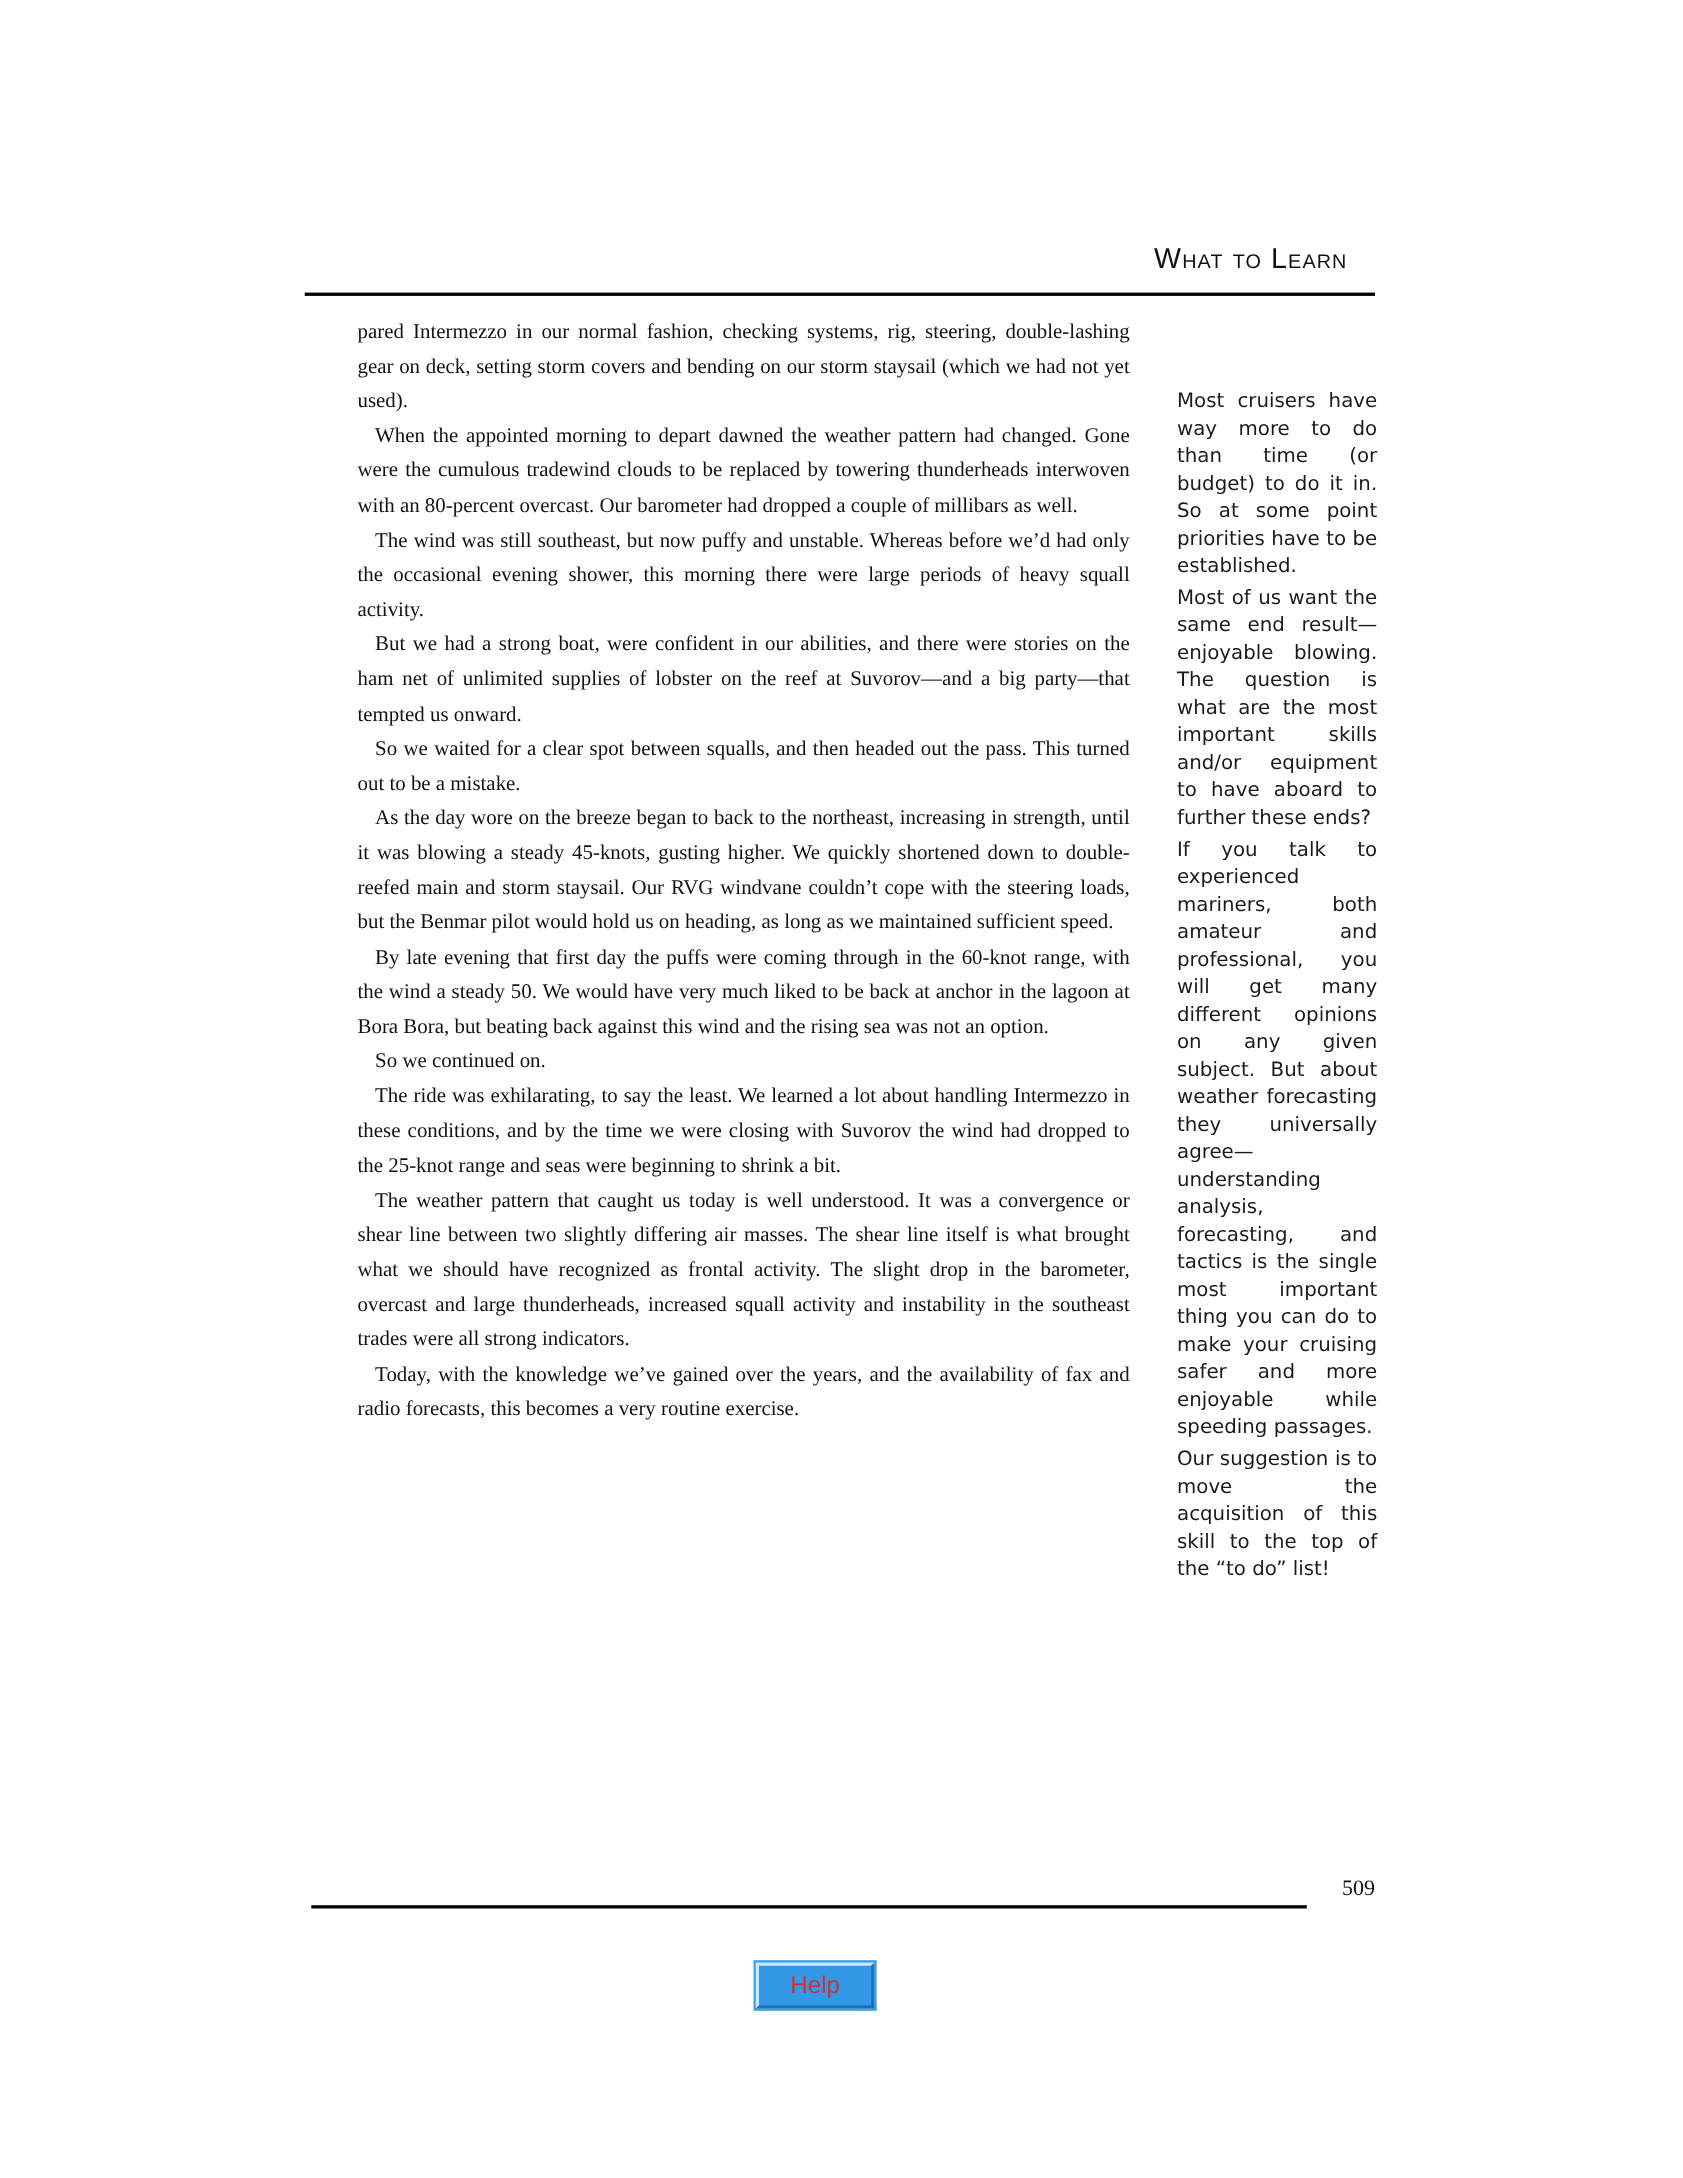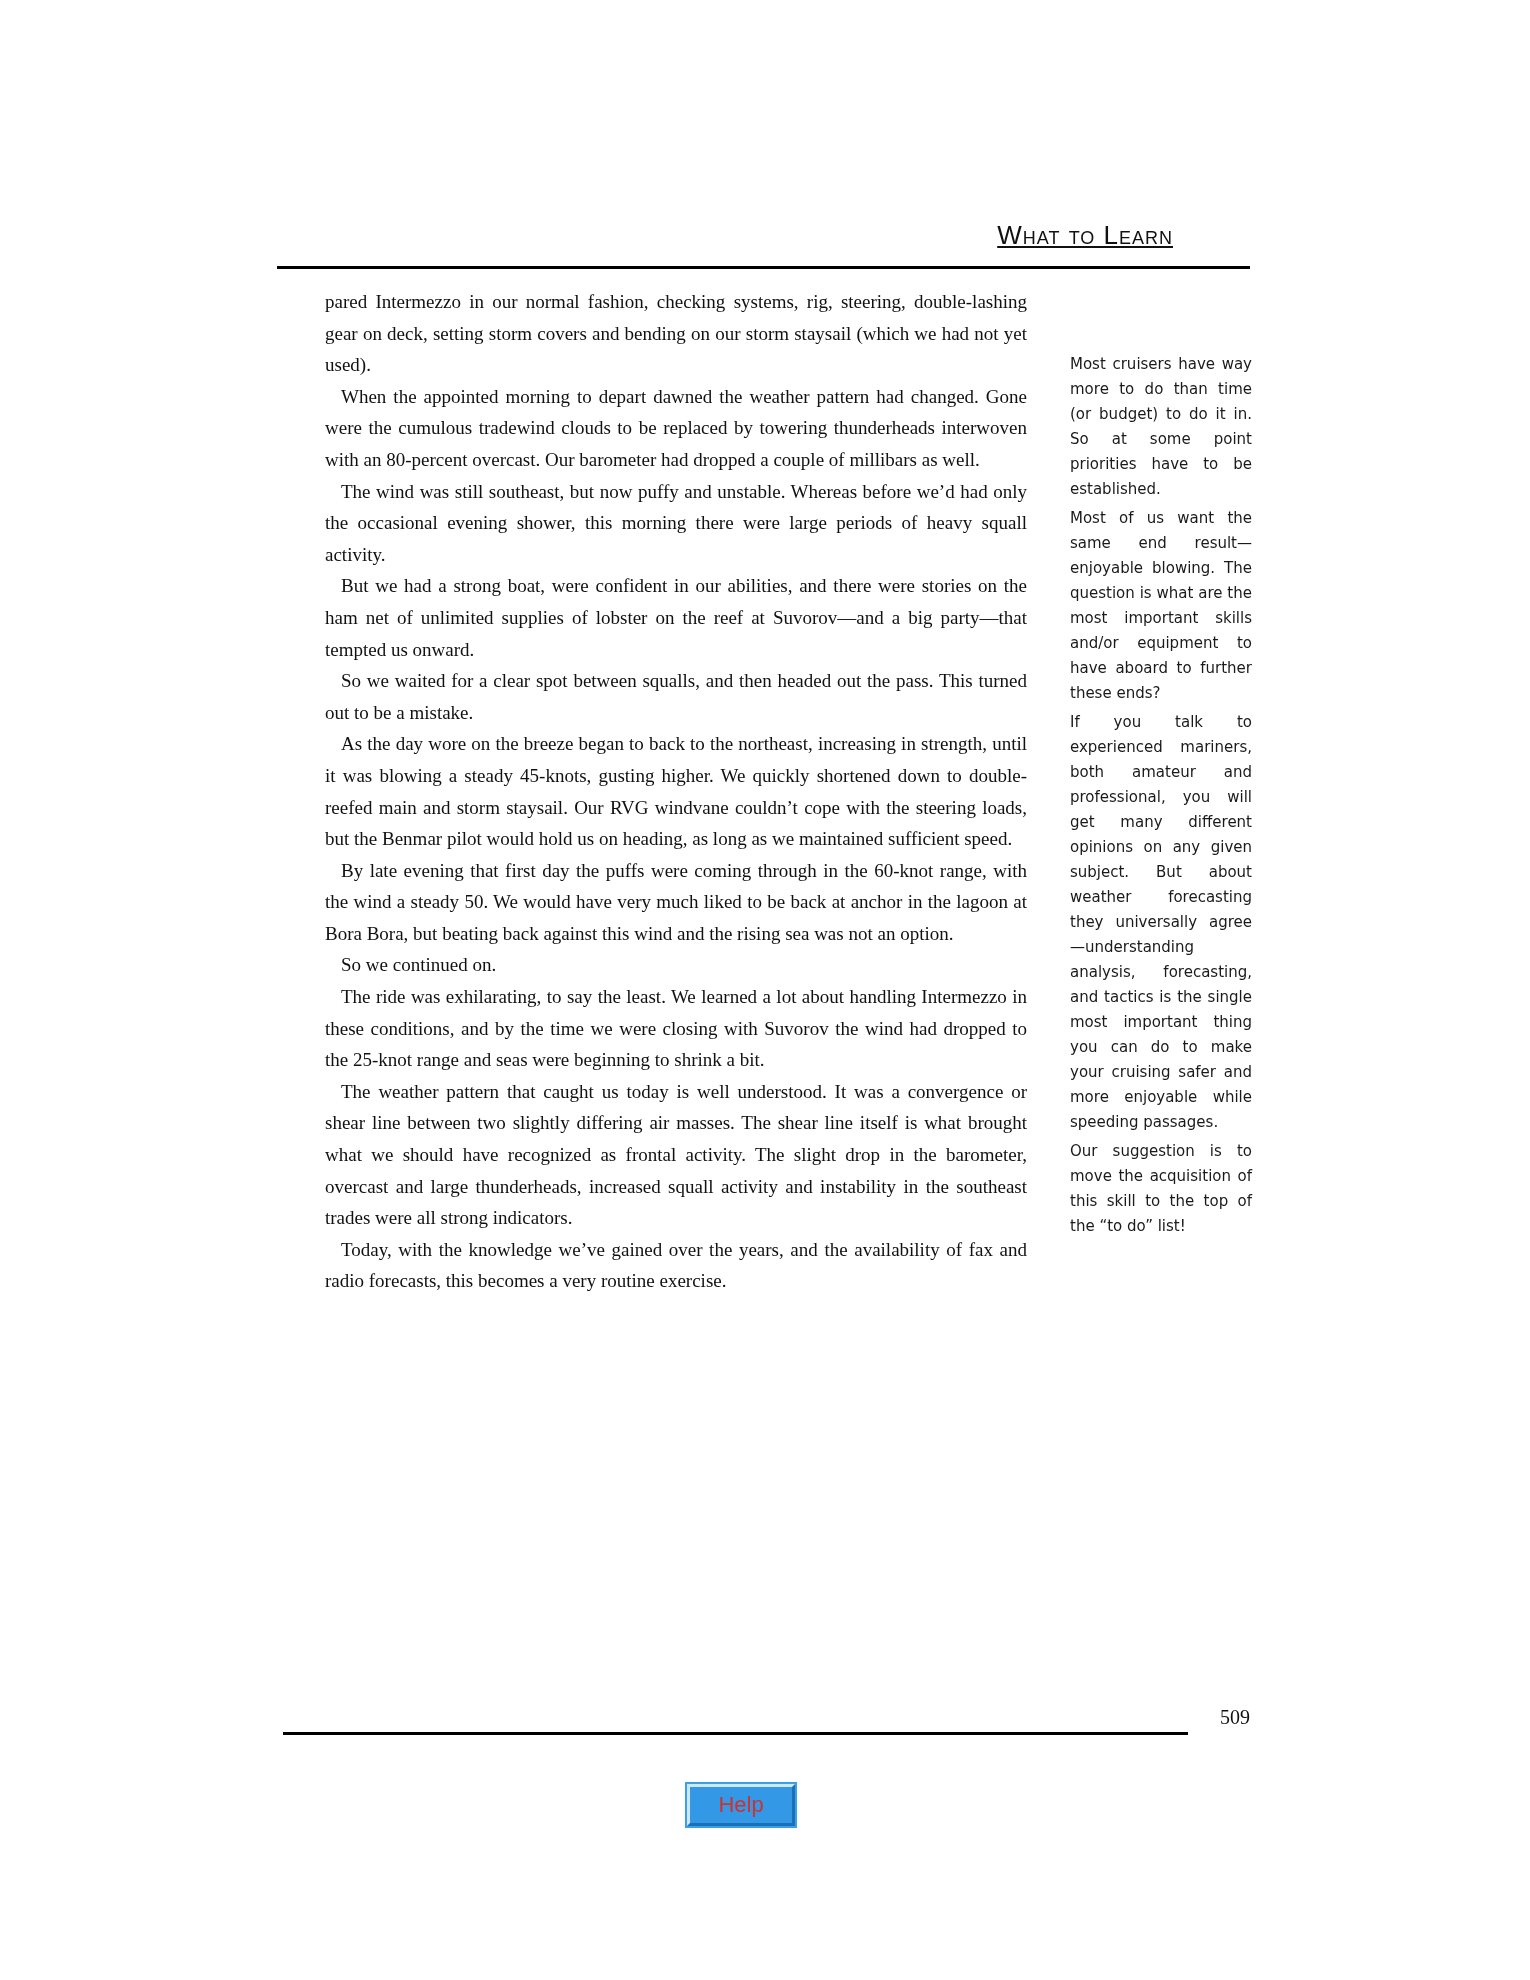--- a/index.html
+++ b/index.html
@@ -9,30 +9,29 @@
     }
     body {
       width: 1530px;
       height: 1980px;
       position: relative;
       overflow: hidden;
       color: #111111;
     }
     .running-head {
       position: absolute;
-      left: 848px;
+      left: 900px;
       width: 325px;
       top: 220px;
       text-align: right;
       font-family: "Liberation Sans", "DejaVu Sans", sans-serif;
       font-size: 26px;
       font-variant: small-caps;
       letter-spacing: 1px;
       color: #111;
-      text-decoration: underline;
     }
     .rule-top {
       position: absolute;
       left: 277px;
       top: 266px;
       width: 973px;
       height: 3px;
       background: #000;
     }
     .body-col {
@@ -52,21 +51,21 @@
     }
     .body-col p.first {
       text-indent: 0;
     }
     .side-col {
       position: absolute;
       left: 1070px;
       top: 352px;
       width: 182px;
       font-family: "DejaVu Sans", "Liberation Sans", sans-serif;
-      font-size: 15px;
+      font-size: 18px;
       line-height: 25px;
       text-align: justify;
       color: #1a1a1a;
       hyphens: manual;
     }
     .side-col p {
       margin: 0 0 4px 0;
     }
     .rule-bottom {
       position: absolute;

